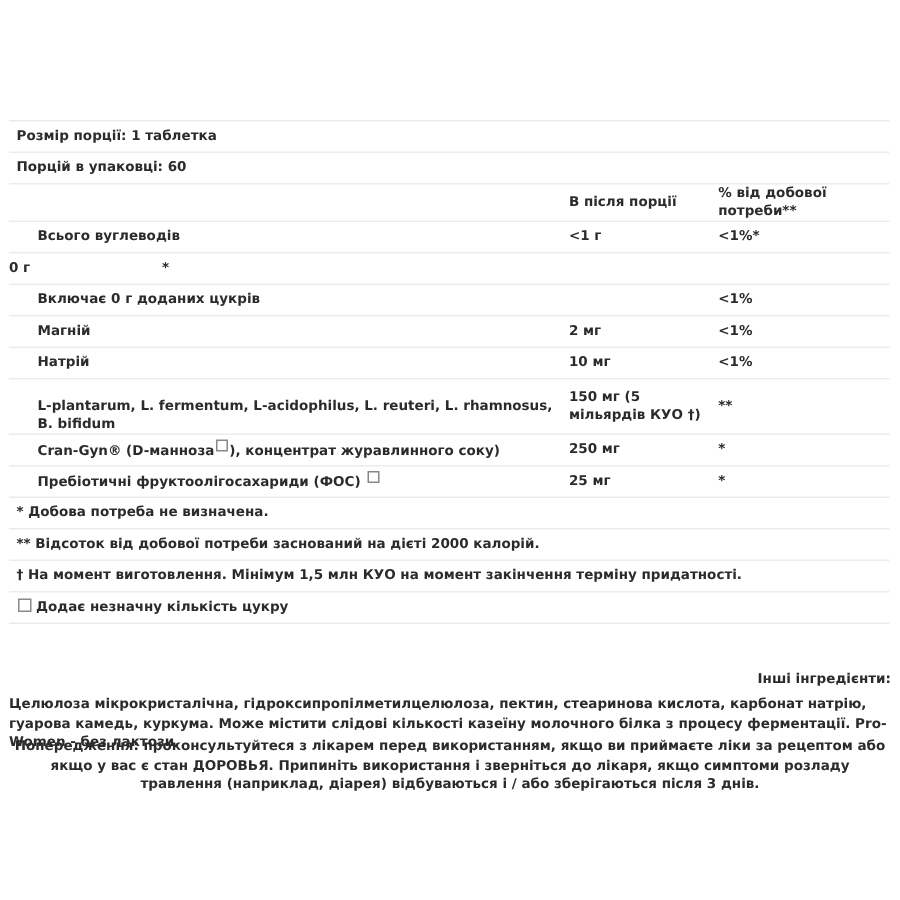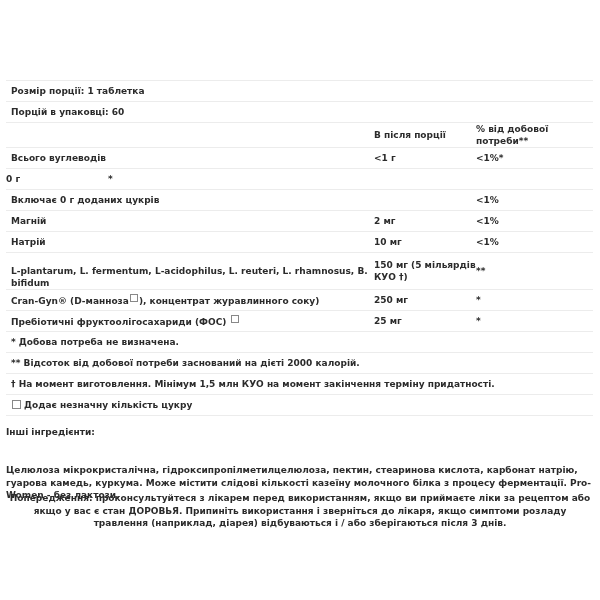--- a/index.html
+++ b/index.html
@@ -12,21 +12,21 @@
   }
   .table { position: absolute; left: 6px; top: 80px; width: 587px; border-top: 1px solid #ececec; }
   .row {
     display: flex; align-items: center;
     min-height: 21px;
     border-bottom: 1px solid #ececec;
     box-sizing: border-box;
     line-height: 12px;
   }
   .row.tall { min-height: 36px; }
-  .c1 { width: 368px; padding-left: 5px; box-sizing: border-box; }
+  .c1 { width: 368px; padding-left: 5px; box-sizing: border-box; margin-left: 14px; }
   .c2 { width: 102px; }
   .c3 { width: 117px; }
   .full { padding-left: 5px; }
   .sq {
     display: inline-block; width: 6px; height: 6px; border: 1px solid #888;
     vertical-align: 2px; margin: 0 1px;
   }
   .sq.big { width: 7px; height: 7px; vertical-align: -1px; margin-right: 3px; }
   .row.note { min-height: 21px; }
   .para {
@@ -106,15 +106,15 @@
   <div class="row note">
     <span class="full">† На момент виготовлення. Мінімум 1,5 млн КУО на момент закінчення терміну придатності.</span>
   </div>
   <div class="row note">
     <span class="full">
       <span class="sq big"></span><span>Додає незначну кількість цукру</span>
     </span>
   </div>
 </div>
 
-<div class="para" style="top:426px;">Інші інгредієнти:</div>
+<div class="para" style="top:447px;text-align:right;">Інші інгредієнти:</div>
 <div class="para" style="top:464px;">Целюлоза мікрокристалічна, гідроксипропілметилцелюлоза, пектин, стеаринова кислота, карбонат натрію, гуарова камедь, куркума. Може містити слідові кількості казеїну молочного білка з процесу ферментації. Pro-Women - без лактози.</div>
 <div class="para" style="top:492px;text-align:center;">Попередження: проконсультуйтеся з лікарем перед використанням, якщо ви приймаєте ліки за рецептом або якщо у вас є стан ДОРОВЬЯ. Припиніть використання і зверніться до лікаря, якщо симптоми розладу травлення (наприклад, діарея) відбуваються і / або зберігаються після 3 днів.</div>
 
 </body></html>

